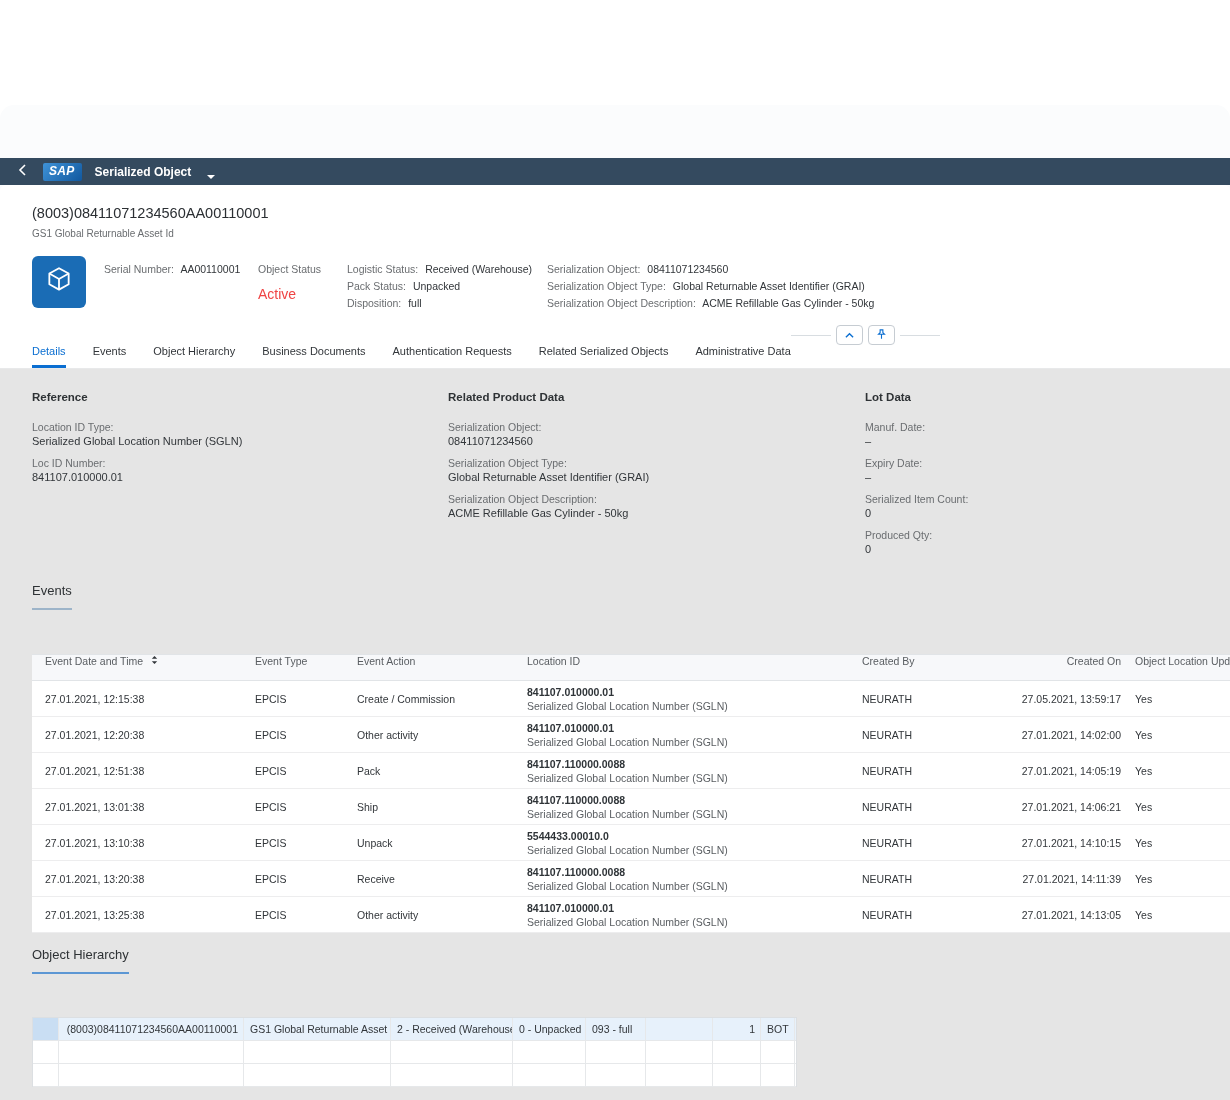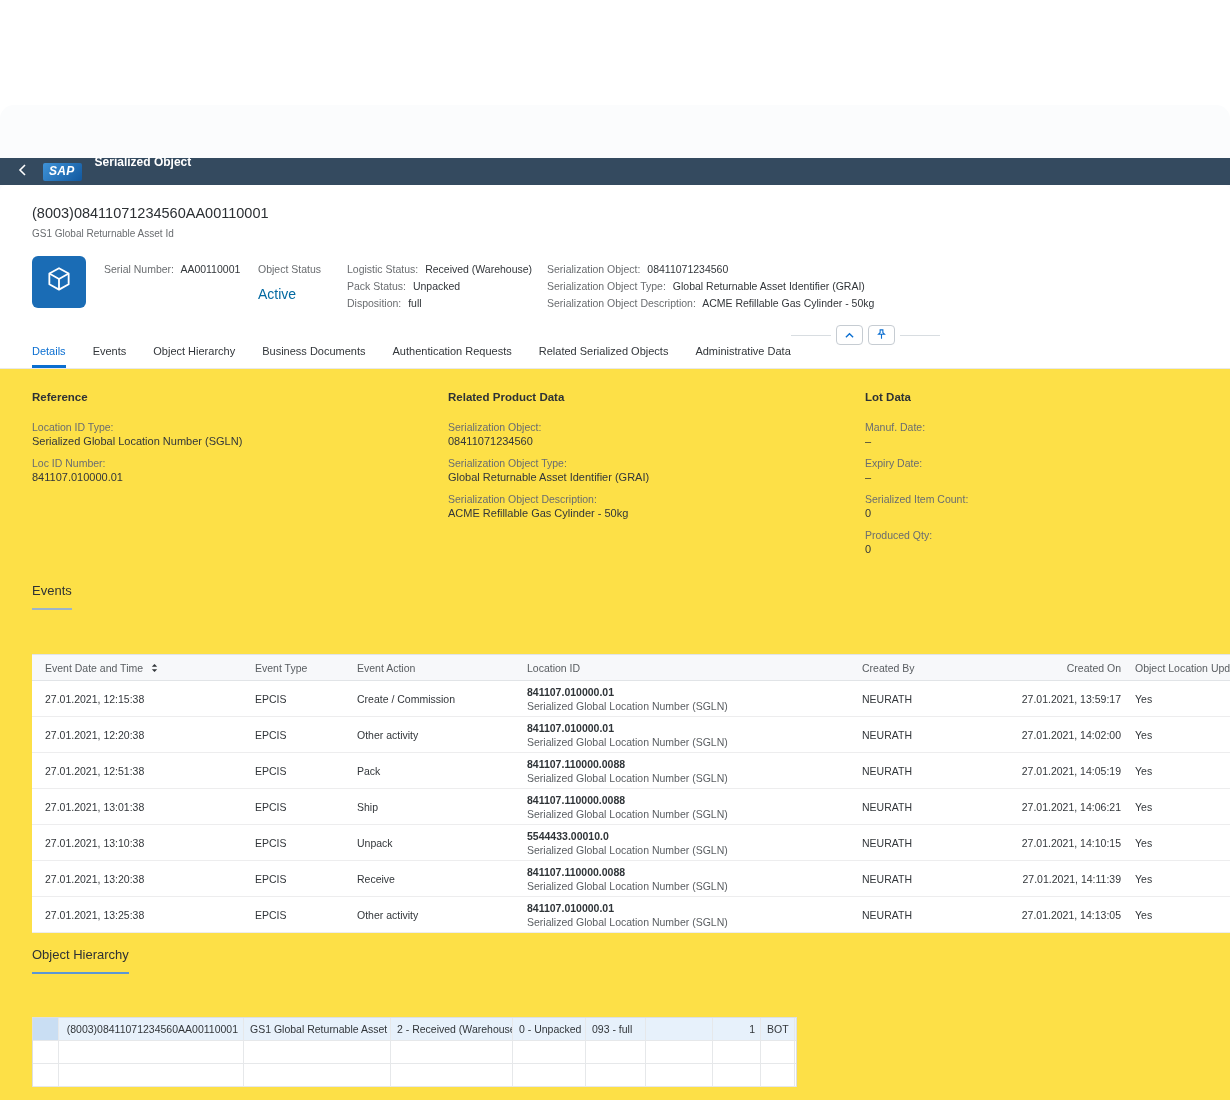--- a/index.html
+++ b/index.html
@@ -5,67 +5,67 @@
   html,body{margin:0;padding:0;}
   body{width:1230px;height:1100px;overflow:hidden;background:#fff;position:relative;
        font-family:"Liberation Sans",sans-serif;color:#32363a;}
   .window{position:absolute;top:105px;left:0;right:0;bottom:0;background:#fbfcfd;border-radius:14px 14px 0 0;}
   .window-dots{position:absolute;top:121px;left:18px;display:flex;gap:9px;}
   .dot{width:17px;height:17px;border-radius:50%;background:#eef1f3;}
 
   .shell-bar{position:absolute;top:158px;left:0;right:0;height:27px;background:#344a5f;display:flex;align-items:center;padding:0 14px;gap:13px;color:#fff;}
   .back-btn{background:none;border:none;padding:2px 4px;cursor:pointer;display:flex;align-items:center;}
   .sap-logo{background:linear-gradient(135deg,#3f93d8,#11589f);color:#fff;font-style:italic;font-weight:bold;font-size:12px;line-height:15px;padding:1px 7px 2px 6px;border-radius:2px;letter-spacing:.3px;}
-  .app-title{font-size:12px;font-weight:700;display:flex;align-items:flex-end;gap:16px;cursor:pointer;flex-direction:column;}
+  .app-title{font-size:12px;font-weight:700;display:flex;align-items:flex-end;gap:16px;cursor:pointer;}
   .caret-down{width:0;height:0;border-left:4px solid transparent;border-right:4px solid transparent;border-top:4px solid #fff;}
 
   .content{position:absolute;top:185px;left:0;right:0;bottom:0;background:#fff;border-radius:6px;}
   .page-title{position:absolute;left:32px;top:20px;font-size:14.5px;color:#2b2f33;}
   .page-subtitle{position:absolute;left:32px;top:43px;font-size:10px;color:#6a6d70;}
 
   .tile{position:absolute;left:32px;top:71px;width:54px;height:52px;background:#1a6cb5;border-radius:6px;display:flex;align-items:center;justify-content:center;}
 
   .hcol{position:absolute;top:76px;font-size:10.5px;}
   .hline{line-height:17px;white-space:nowrap;}
   .lbl{color:#6a6d70;margin-right:4px;}
   .val{color:#32363a;}
   .col-serial{left:104px;}
   .col-status{left:258px;}
   .col-logistic{left:347px;}
   .col-serialization{left:547px;}
-  .status-active{color:#0369a1;font-size:14px;margin-top:8px;}
+  .status-active{color:#ef4444;font-size:14px;margin-top:8px;}
 
   .header-pins{position:absolute;left:791px;top:140px;display:flex;align-items:center;gap:5px;}
   .pin-line{width:40px;height:1px;background:#d8dde1;}
   .hdr-btn{width:27px;height:20px;background:#fff;border:1px solid #c6ccd2;border-radius:4px;display:flex;align-items:center;justify-content:center;cursor:pointer;padding:0;}
 
   .tab-bar{position:absolute;left:0;right:0;top:160px;height:23px;border-bottom:1px solid #e8e9ea;display:flex;gap:27px;padding-left:32px;background:#fff;}
   .tab{font-size:11px;color:#32363a;padding-bottom:9px;cursor:pointer;white-space:nowrap;}
   .tab.selected{color:#0a6ed1;border-bottom:3px solid #0a6ed1;font-weight:400;}
 
-  .section-area{position:absolute;left:0;right:0;top:184px;bottom:0;background:#fde047;}
+  .section-area{position:absolute;left:0;right:0;top:184px;bottom:0;background:#e5e5e5;}
 
   .dgroup{position:absolute;top:22px;width:380px;}
   .dgroup.g0{left:32px;} .dgroup.g1{left:448px;} .dgroup.g2{left:865px;}
   .dgroup-title{font-size:11.5px;font-weight:bold;color:#2e3235;margin-bottom:17px;}
   .dfield{margin-bottom:8px;}
   .dfield .flabel{font-size:10.5px;color:#6a6d70;line-height:14px;}
   .dfield .fvalue{font-size:11px;color:#32363a;line-height:14px;}
 
   .sec-head{position:absolute;left:32px;font-size:13px;color:#2e3235;}
   .sec-head.events{top:214px;}
   .sec-head.hierarchy{top:578px;}
   .u-gray{display:inline-block;padding-bottom:10px;border-bottom:2px solid #9db4c9;}
   .u-blue{display:inline-block;padding-bottom:10px;border-bottom:2px solid #5c97d4;}
 
   
   .ev-table{position:absolute;left:32px;top:285px;width:1218px;background:#fff;border-top:1px solid #e1e4e7;}
   .ev-grid{display:grid;grid-template-columns:210px 102px 170px 335px 160px 118px 1fr;}
   .ev-header{height:25px;background:#f7f8fa;border-bottom:1px solid #e1e4e7;}
-  .ev-header .hc{font-size:10.5px;color:#595d61;display:flex;align-items:center;padding-left:13px;white-space:nowrap;overflow:hidden;}
+  .ev-header .hc{font-size:10.5px;color:#595d61;display:flex;align-items:flex-start;padding-left:13px;white-space:nowrap;overflow:hidden;}
   .ev-header .hc.right{justify-content:flex-end;padding-right:6px;}
   .ev-header .hc.last{padding-left:8px;}
   .ev-row{height:35px;border-bottom:1px solid #ededee;background:#fff;}
   .ev-cell{font-size:10.5px;color:#32363a;display:flex;align-items:center;padding-left:13px;white-space:nowrap;overflow:hidden;}
   .ev-cell.right{justify-content:flex-end;padding-right:6px;}
   .ev-cell.last{padding-left:8px;}
   .ev-loc{display:block;padding-top:4px;}
   .loc-id{font-weight:bold;font-size:10.5px;color:#2f3438;line-height:14px;}
   .loc-desc{font-size:10.5px;color:#5a5e62;line-height:14px;}
   .sort-icon{margin-left:7px;display:inline-flex;}
@@ -269,21 +269,21 @@
 
       <div class="ev-grid ev-row">
         <div class="ev-cell">27.01.2021, 12:15:38</div>
         <div class="ev-cell">EPCIS</div>
         <div class="ev-cell">Create / Commission</div>
         <div class="ev-cell ev-loc">
           <div class="loc-id">841107.010000.01</div>
           <div class="loc-desc">Serialized Global Location Number (SGLN)</div>
         </div>
         <div class="ev-cell">NEURATH</div>
-        <div class="ev-cell right">27.01.2021, 13:59:17</div>
+        <div class="ev-cell right">27.05.2021, 13:59:17</div>
         <div class="ev-cell last">Yes</div>
       </div>
 
       <div class="ev-grid ev-row">
         <div class="ev-cell">27.01.2021, 12:20:38</div>
         <div class="ev-cell">EPCIS</div>
         <div class="ev-cell">Other activity</div>
         <div class="ev-cell ev-loc">
           <div class="loc-id">841107.010000.01</div>
           <div class="loc-desc">Serialized Global Location Number (SGLN)</div>

